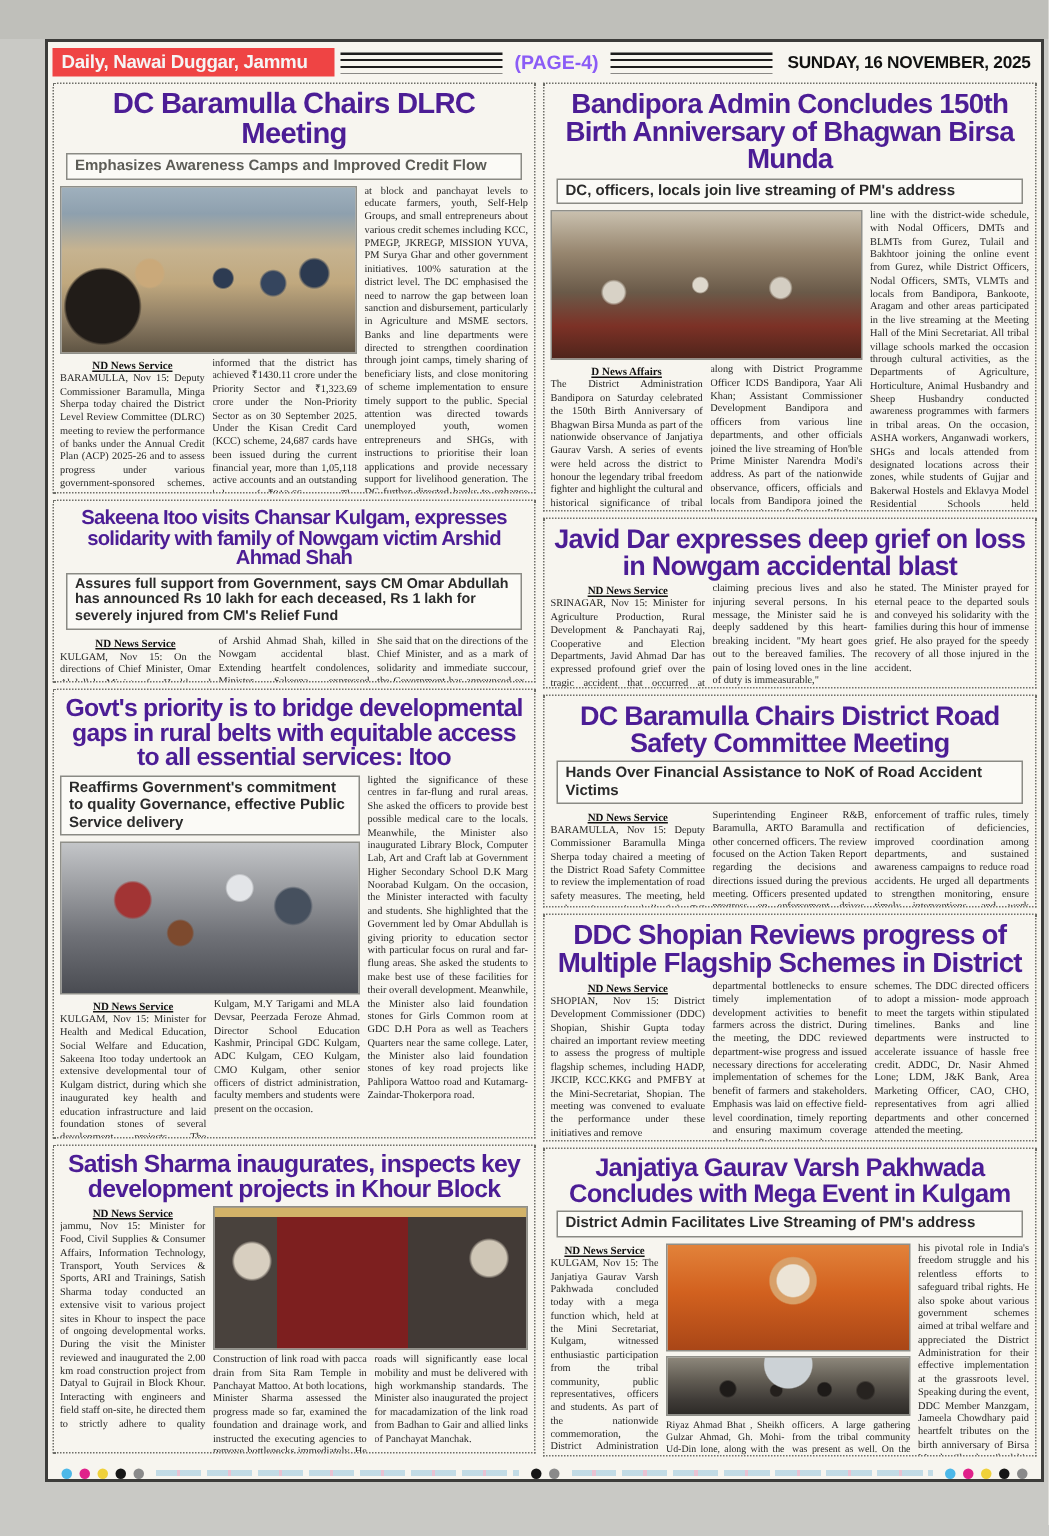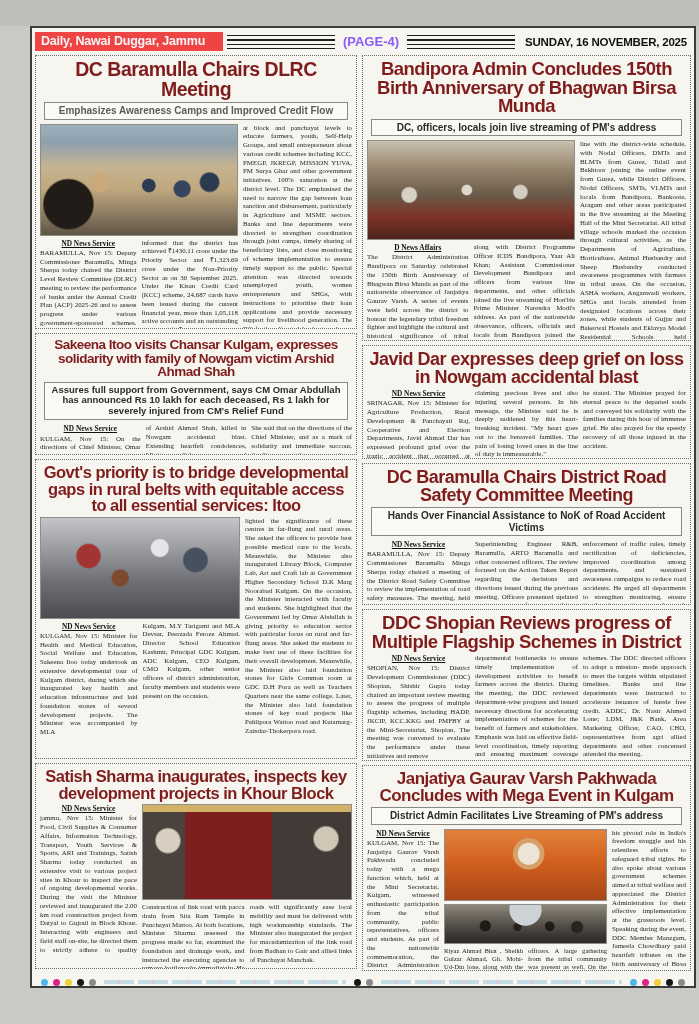--- a/index.html
+++ b/index.html
@@ -27,26 +27,26 @@
   
   .content{display:flex;gap:5px;}
   .colL{width:322px;}
   .colR{flex:1;min-width:0;}
   
   .art{
     border:1px dotted #6e6e68;background:transparent;
     padding:3px 4px;margin-bottom:4px;box-sizing:border-box;overflow:hidden;position:relative;
   }
   .hl{
-    font-family:"Liberation Sans",sans-serif;font-weight:bold;color:#7f1d1d;
+    font-family:"Liberation Sans",sans-serif;font-weight:bold;color:#4c1d95;
     text-align:center;line-height:1.0;letter-spacing:-0.5px;margin:1px 2px 3px;
   }
   .sub{
     border:1px solid #8a8a84;font-family:"Liberation Sans",sans-serif;font-weight:bold;
-    text-align:center;color:#2b2b2b;font-size:10px;line-height:1.15;
+    text-align:left;color:#2b2b2b;font-size:10px;line-height:1.15;
     padding:2px 5px;margin:0 4px 4px;background:#fbfaf6;
   }
   .sub.hollow{color:#5c5c56;}
   .row{display:flex;gap:5px;align-items:flex-start;}
   .cols{display:flex;gap:5px;align-items:flex-start;}
   .col{
     flex:1;min-width:0;font-size:6.9px;line-height:1.27;text-align:justify;color:#1d1d1d;
     overflow:hidden;
   }
   .byline{text-align:center;font-weight:bold;text-decoration:underline;font-size:7.3px;margin-bottom:1px;color:#111;}
@@ -138,20 +138,21 @@
           </div>
           <div class="col">of Arshid Ahmad Shah, killed in Nowgam accidental blast. Extending heartfelt condolences, Minister Sakeena expressed profound grief over the loss and assured the bereaved family of full support from Government during this difficult time.</div>
           <div class="col">She said that on the directions of the Chief Minister, and as a mark of solidarity and immediate succour, the Government has announced ex-gratia relief from the CM's Relief Fund: ₹10 lakh for each deceased and Rs 1 lakh for the severely injured.</div>
         </div>
       </section>
 
       <section class="art" style="height:300px">
         <h2 class="hl" style="font-size:16.5px">Govt's priority is to bridge developmental gaps in rural belts with equitable access to all essential services: Itoo</h2>
         <div class="row">
           <div style="width:200px">
+            <div class="sub" style="margin:0 0 4px">Reaffirms Government's commitment to quality Governance, effective Public Service delivery</div>
             <div class="ph ph-itoo" style="width:200px;height:102px;margin-bottom:3px"></div>
             <div class="cols" style="height:118px">
               <div class="col">
                 <div class="byline">ND News Service</div>
                 <span>KULGAM, Nov 15: Minister for Health and Medical Education, Social Welfare and Education, Sakeena Itoo today undertook an extensive developmental tour of Kulgam district, during which she inaugurated key health and education infrastructure and laid foundation stones of several development projects. The Minister was accompanied by MLA</span>
               </div>
               <div class="col">Kulgam, M.Y Tarigami and MLA Devsar, Peerzada Feroze Ahmad. Director School Education Kashmir, Principal GDC Kulgam, ADC Kulgam, CEO Kulgam, CMO Kulgam, other senior officers of district administration, faculty members and students were present on the occasion.</div>
             </div>
           </div>
           <div class="col" style="height:258px">lighted the significance of these centres in far-flung and rural areas. She asked the officers to provide best possible medical care to the locals. Meanwhile, the Minister also inaugurated Library Block, Computer Lab, Art and Craft lab at Government Higher Secondary School D.K Marg Noorabad Kulgam. On the occasion, the Minister interacted with faculty and students. She highlighted that the Government led by Omar Abdullah is giving priority to education sector with particular focus on rural and far-flung areas. She asked the students to make best use of these facilities for their overall development. Meanwhile, the Minister also laid foundation stones for Girls Common room at GDC D.H Pora as well as Teachers Quarters near the same college. Later, the Minister also laid foundation stones of key road projects like Pahlipora Wattoo road and Kutamarg-Zaindar-Thokerpora road.</div>

